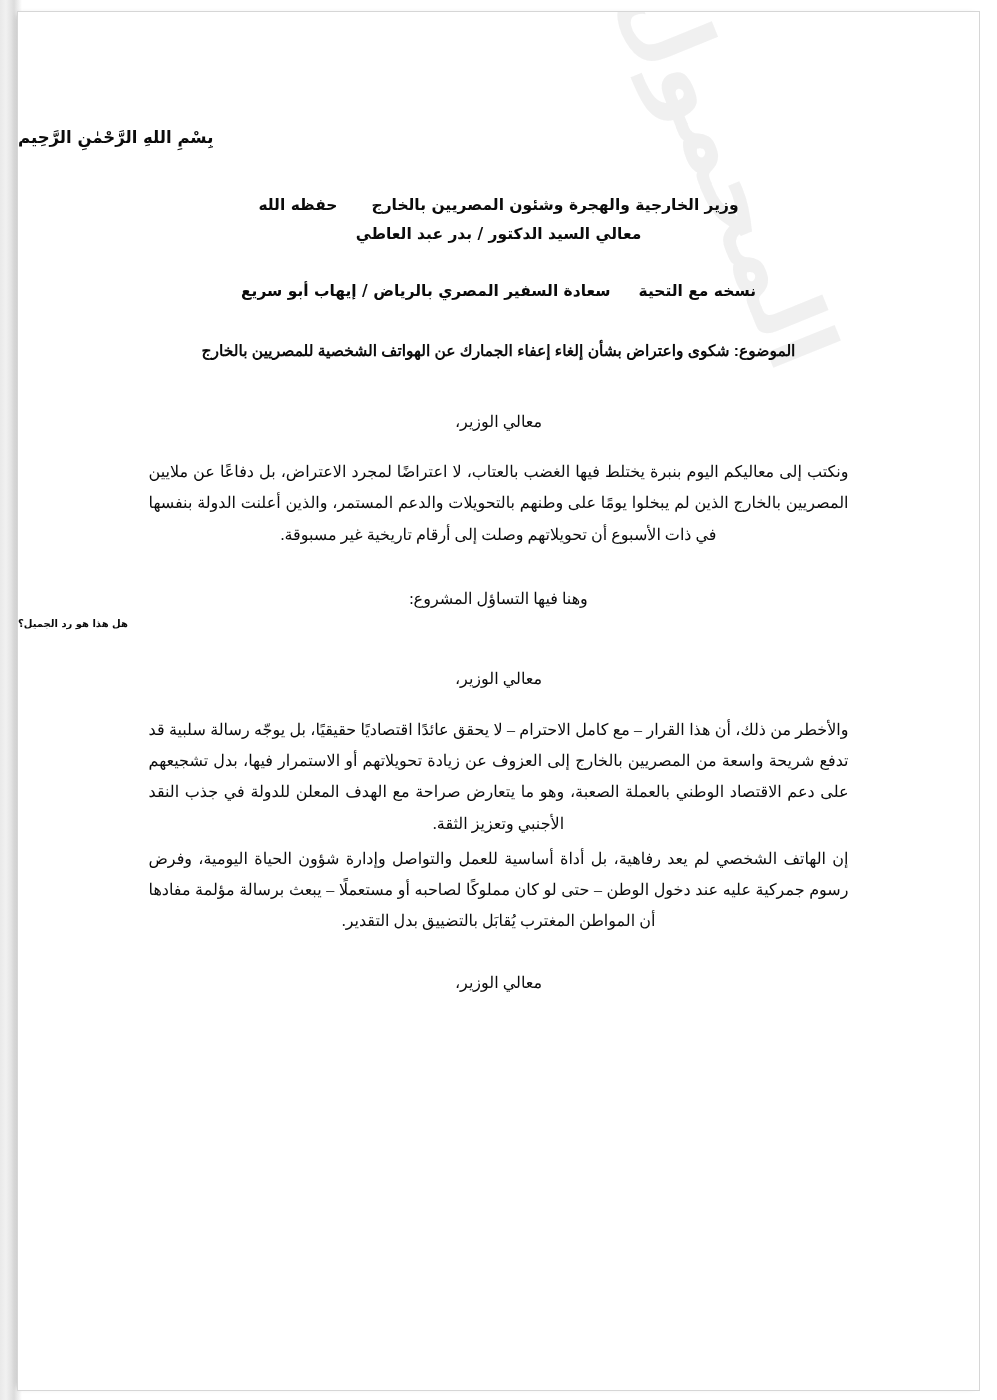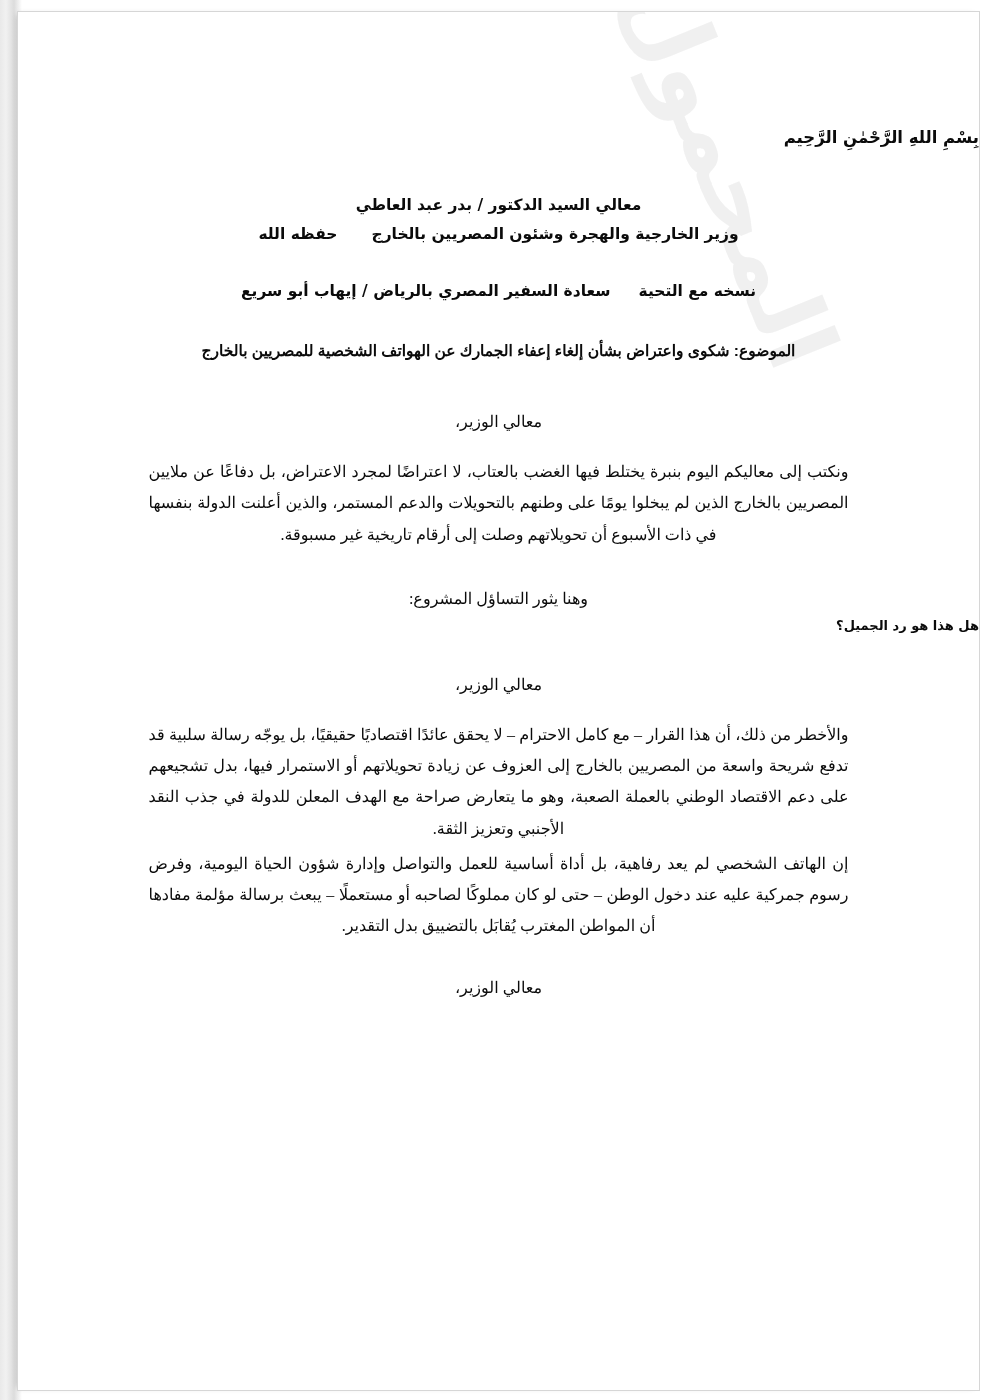--- a/index.html
+++ b/index.html
@@ -63,21 +63,21 @@
 
   .content {
     position: relative;
     z-index: 2;
     padding: 0;
     color: #0b0b0b;
   }
 
   
   .basmala {
-    text-align: right;
+    text-align: left;
     font-family: "DejaVu Sans", "Liberation Sans", sans-serif;
     font-size: 16.5px;
     font-weight: 600;
     margin: 0;
     padding: 114px 0 0 0;
     line-height: 1.4;
     letter-spacing: 0;
   }
 
   .addressee-block {
@@ -159,24 +159,24 @@
 
   .question-intro {
     margin: 36px 0 0 0;
     text-align: center;
     font-family: "Liberation Serif", "DejaVu Serif", serif;
     font-size: 16px;
     line-height: 1.6;
   }
   .question-bold {
     margin: 4px 0 0 0;
-    text-align: right;
-    font-family: "DejaVu Sans", "Liberation Sans", sans-serif;
-    font-weight: 700;
-    font-size: 13px;
+    text-align: left;
+    font-family: "DejaVu Sans", "Liberation Sans", sans-serif;
+    font-weight: 700;
+    font-size: 10px;
     line-height: 1.7;
   }
 
   .salutation-tight {
     margin: 34px 0 0 0;
     text-align: center;
     font-family: "Liberation Serif", "DejaVu Serif", serif;
     font-size: 16px;
     line-height: 1.6;
   }
@@ -192,41 +192,41 @@
 
     <div class="watermark">
       <div class="watermark-text">المحمول أحمد ج.</div>
     </div>
 
     <div class="content">
 
       <p class="basmala">بِسْمِ اللهِ الرَّحْمٰنِ الرَّحِيم</p>
 
       <div class="addressee-block">
-        <p class="addressee-line">معالي السيد الدكتور / بدر عبد العاطي</p>
         <p class="addressee-line">
           <span>وزير الخارجية والهجرة وشئون المصريين بالخارج</span><span class="spacer-gap"></span><span>حفظه الله</span>
         </p>
+        <p class="addressee-line">معالي السيد الدكتور / بدر عبد العاطي</p>
       </div>
 
       <div class="cc-block">
         <p class="cc-line">
           <span>نسخه مع التحية</span><span class="spacer-gap"></span><span>سعادة السفير المصري بالرياض / إيهاب أبو سريع</span>
         </p>
       </div>
 
 
       <p class="subject">الموضوع: شكوى واعتراض بشأن إلغاء إعفاء الجمارك عن الهواتف الشخصية للمصريين بالخارج</p>
 
       <p class="salutation">معالي الوزير،</p>
 
 
       <p class="body-para">ونكتب إلى معاليكم اليوم بنبرة يختلط فيها الغضب بالعتاب، لا اعتراضًا لمجرد الاعتراض، بل دفاعًا عن ملايين المصريين بالخارج الذين لم يبخلوا يومًا على وطنهم بالتحويلات والدعم المستمر، والذين أعلنت الدولة بنفسها في ذات الأسبوع أن تحويلاتهم وصلت إلى أرقام تاريخية غير مسبوقة.</p>
 
-      <p class="question-intro">وهنا يثور التساؤل المشروع:</p>
+      <p class="question-intro">وهنا فيها التساؤل المشروع:</p>
 
       <p class="question-bold">هل هذا هو رد الجميل؟</p>
 
       <p class="salutation-tight">معالي الوزير،</p>
 
       <p class="body-para">والأخطر من ذلك، أن هذا القرار – مع كامل الاحترام – لا يحقق عائدًا اقتصاديًا حقيقيًا، بل يوجّه رسالة سلبية قد تدفع شريحة واسعة من المصريين بالخارج إلى العزوف عن زيادة تحويلاتهم أو الاستمرار فيها، بدل تشجيعهم على دعم الاقتصاد الوطني بالعملة الصعبة، وهو ما يتعارض صراحة مع الهدف المعلن للدولة في جذب النقد الأجنبي وتعزيز الثقة.</p>
 
       <p class="body-para tight">إن الهاتف الشخصي لم يعد رفاهية، بل أداة أساسية للعمل والتواصل وإدارة شؤون الحياة اليومية، وفرض رسوم جمركية عليه عند دخول الوطن – حتى لو كان مملوكًا لصاحبه أو مستعملًا – يبعث برسالة مؤلمة مفادها أن المواطن المغترب يُقابَل بالتضييق بدل التقدير.</p>
 
       <p class="salutation-tight">معالي الوزير،</p>

